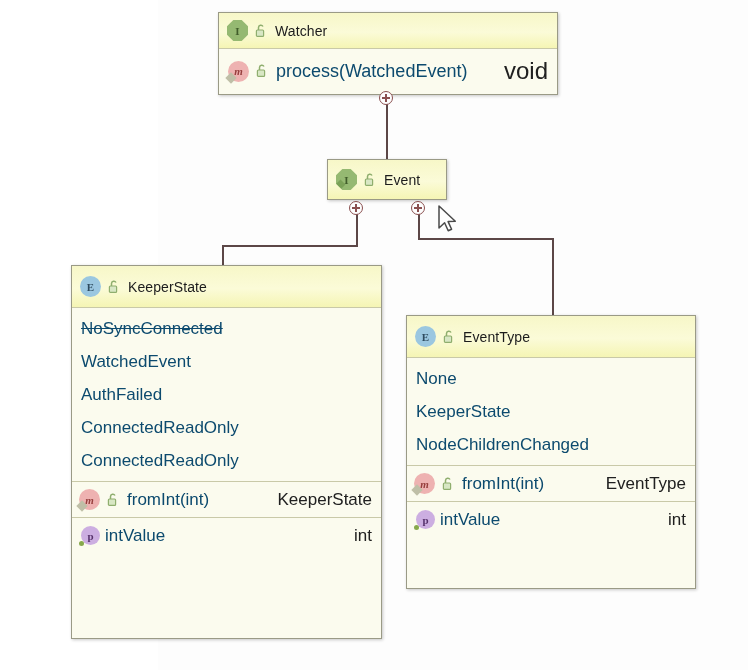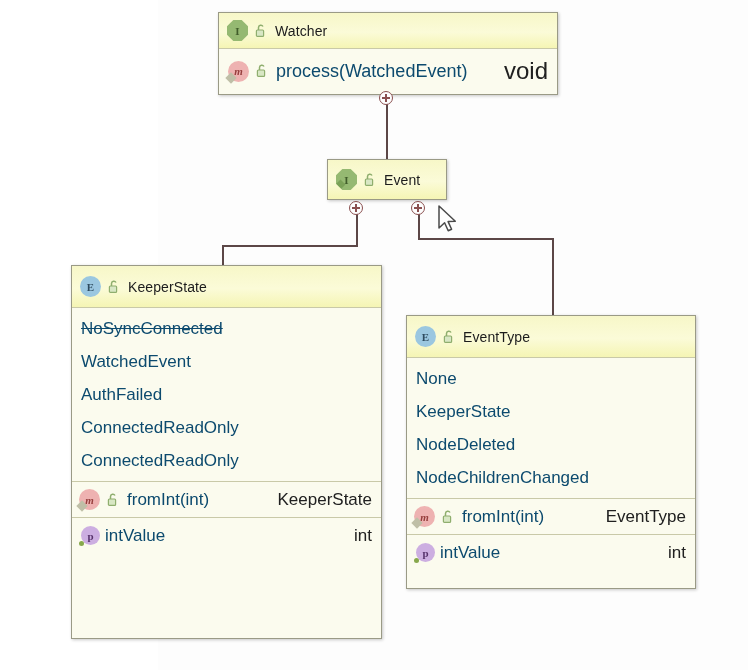--- a/index.html
+++ b/index.html
@@ -308,23 +308,20 @@
     </div>
 
     <div class="uml-section" style="padding:4px 12px 4px 0;">
       <div class="uml-row">
         <span class="label">None</span>
       </div>
       <div class="uml-row">
         <span class="label">KeeperState</span>
       </div>
       <div class="uml-row">
-        <span class="label">NodeDeleted</span>
-      </div>
-      <div class="uml-row">
         <span class="label">NodeChildrenChanged</span>
       </div>
     </div>
 
     <div class="uml-section divided" style="padding:1px 0;">
       <div class="uml-row" style="height:33px; padding:0 9px 0 7px;">
         <span class="icon icon-method nested">m</span>
         <span class="icon-lock">
           <svg viewBox="0 0 14 15" width="14" height="15">
             <path d="M4.5 7 V4.6 a2.4 2.4 0 0 1 4.5 -1.1" fill="none" stroke="#8fae6e" stroke-width="1.5"></path>

